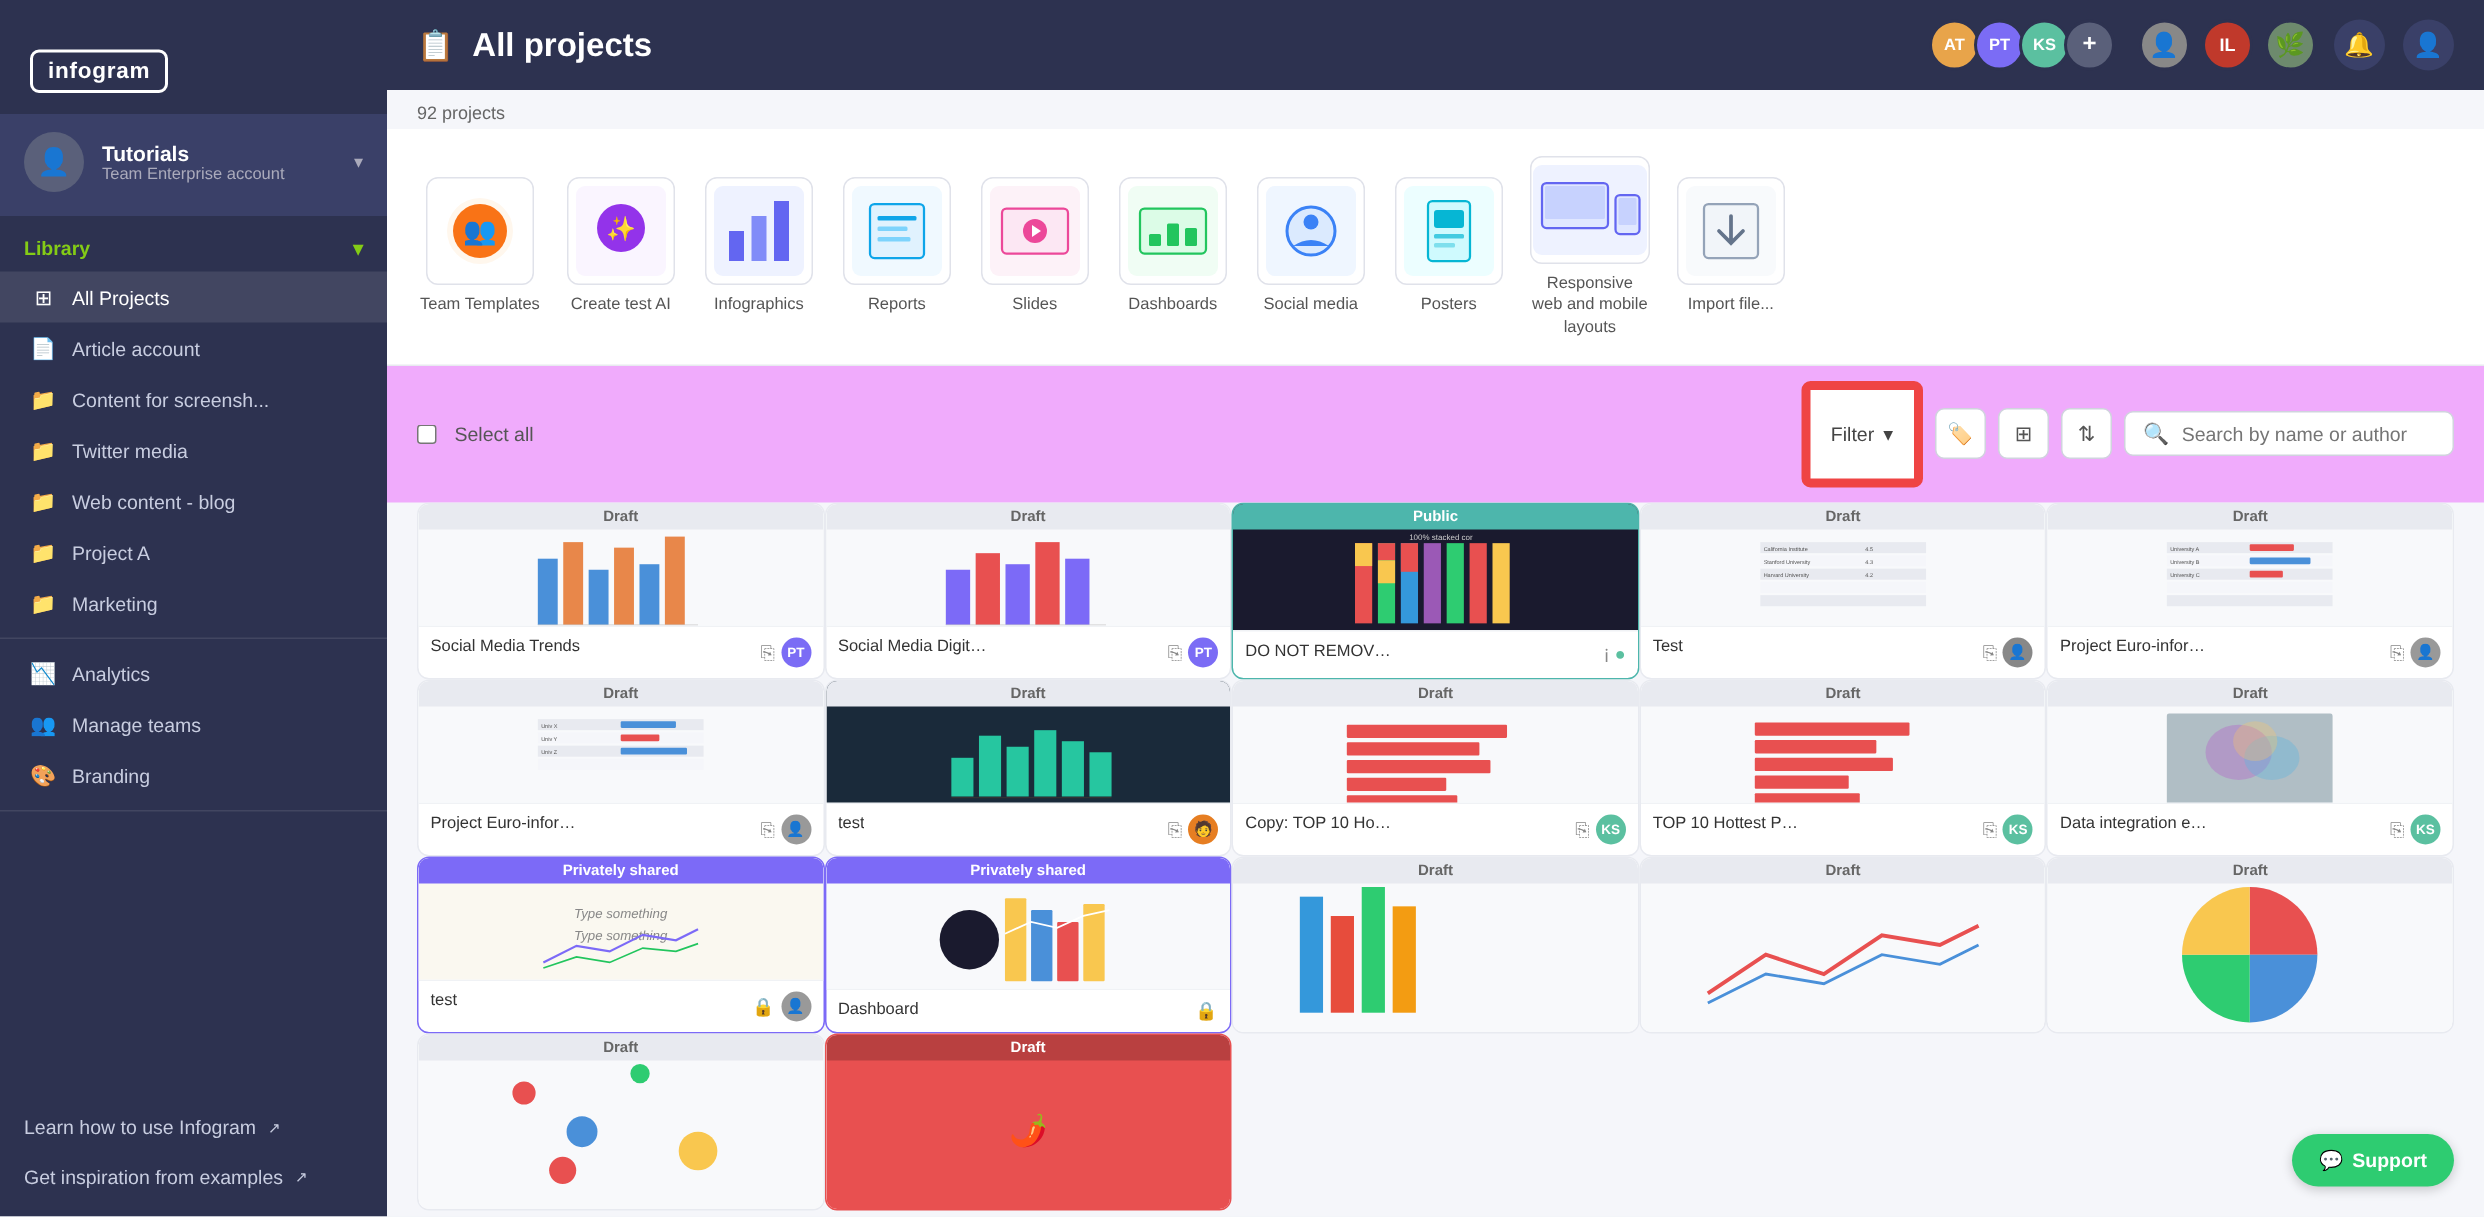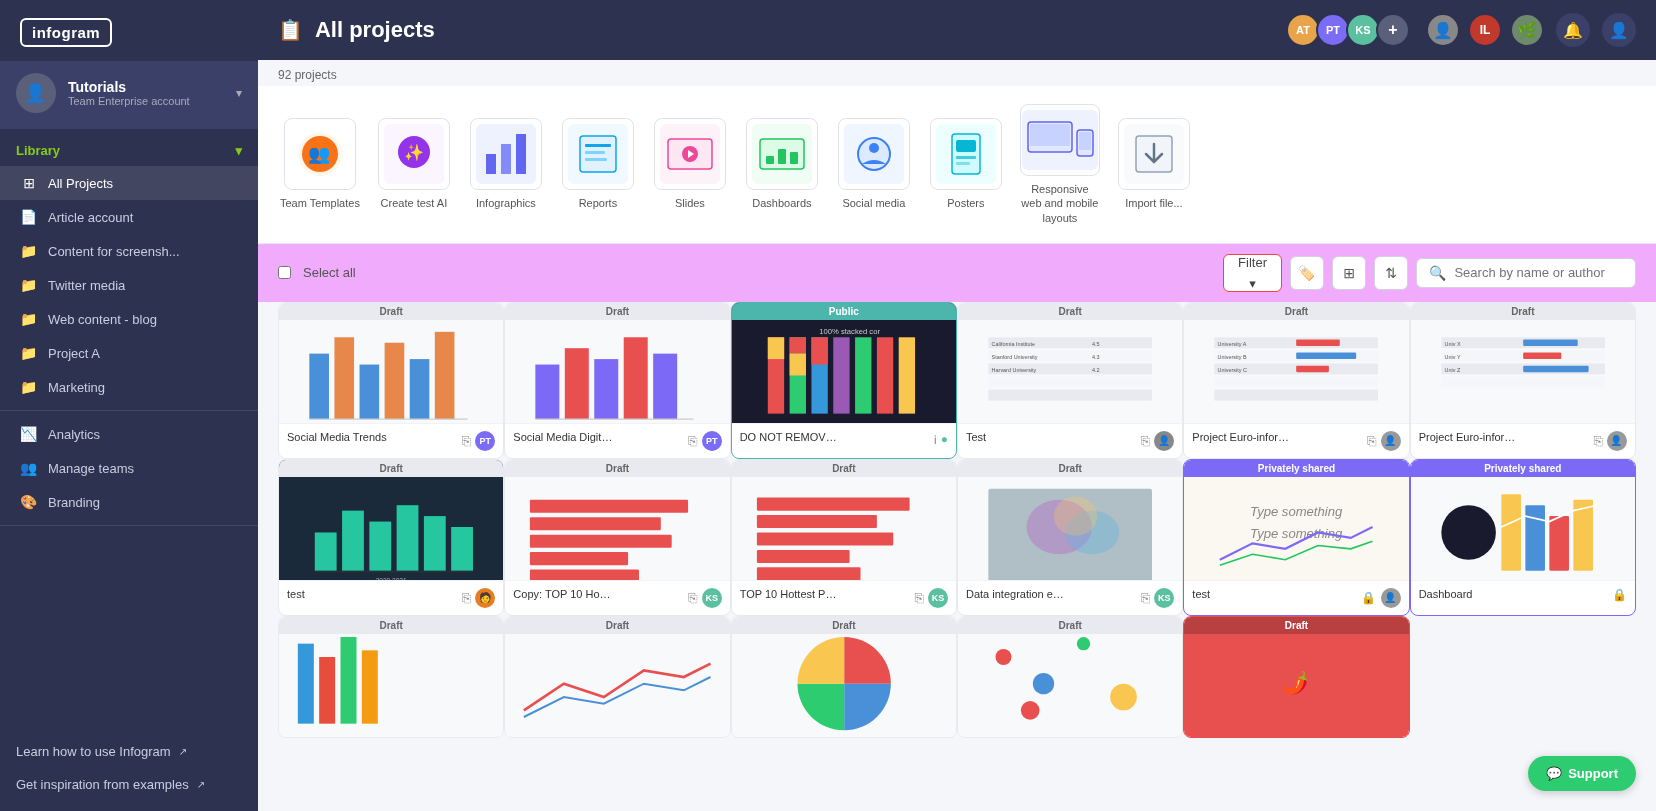--- a/index.html
+++ b/index.html
@@ -11,21 +11,21 @@
       min-width: 258px;
       background: #2d3250;
       color: #fff;
       display: flex;
       flex-direction: column;
       height: 811px;
       overflow-y: auto;
     }
     .sidebar-logo {
       padding: 18px 20px 14px;
-      display: flex; align-items: center;
+      display: flex; align-items: center; margin-top: 15px;
     }
     .logo-box {
       border: 2px solid #fff;
       border-radius: 6px;
       padding: 4px 10px;
       font-size: 15px;
       font-weight: 700;
       letter-spacing: 0.5px;
     }
     .sidebar-account {
@@ -153,23 +153,23 @@
       padding: 10px 20px;
       background: #f0abfc;
       gap: 8px;
       flex-shrink: 0;
     }
     .toolbar-checkbox { margin-right: 4px; }
     .select-all-label { font-size: 13px; color: #555; }
     .toolbar-spacer { flex: 1; }
     .filter-btn {
       display: flex; align-items: center; gap: 6px;
-      padding: 0 14px; border: 1px solid #ef4444;
+      padding: 22px 14px; border: 6px solid #ef4444;
       background: #fff; border-radius: 6px;
-      font-size: 13px; color: #444; cursor: pointer; flex-direction: column;
+      font-size: 13px; color: #444; cursor: pointer;
     }
     .toolbar-icon-btn {
       width: 34px; height: 34px; border: 1px solid #d0d3de;
       background: #fff; border-radius: 6px;
       display: flex; align-items: center; justify-content: center;
       font-size: 14px; color: #555; cursor: pointer;
     }
     .search-box {
       display: flex; align-items: center; gap: 8px;
       padding: 6px 12px; border: 1px solid #d0d3de;
@@ -180,21 +180,21 @@
       border: none; outline: none; font-size: 13px; color: #333;
       width: 160px; background: transparent;
     }
 
     
     .projects-grid {
       flex: 1;
       overflow-y: auto;
       padding: 0 20px 4px;
       display: grid;
-      grid-template-columns: repeat(6, 1fr);
+      grid-template-columns: repeat(5, 1fr);
       gap: 0;
       align-content: start;
     }
     .projects-grid::-webkit-scrollbar { width: 6px; }
     .projects-grid::-webkit-scrollbar-thumb { background: #ccc; border-radius: 3px; }
 
     .project-card {
       background: #fff;
       border-radius: 8px;
       overflow: hidden;

